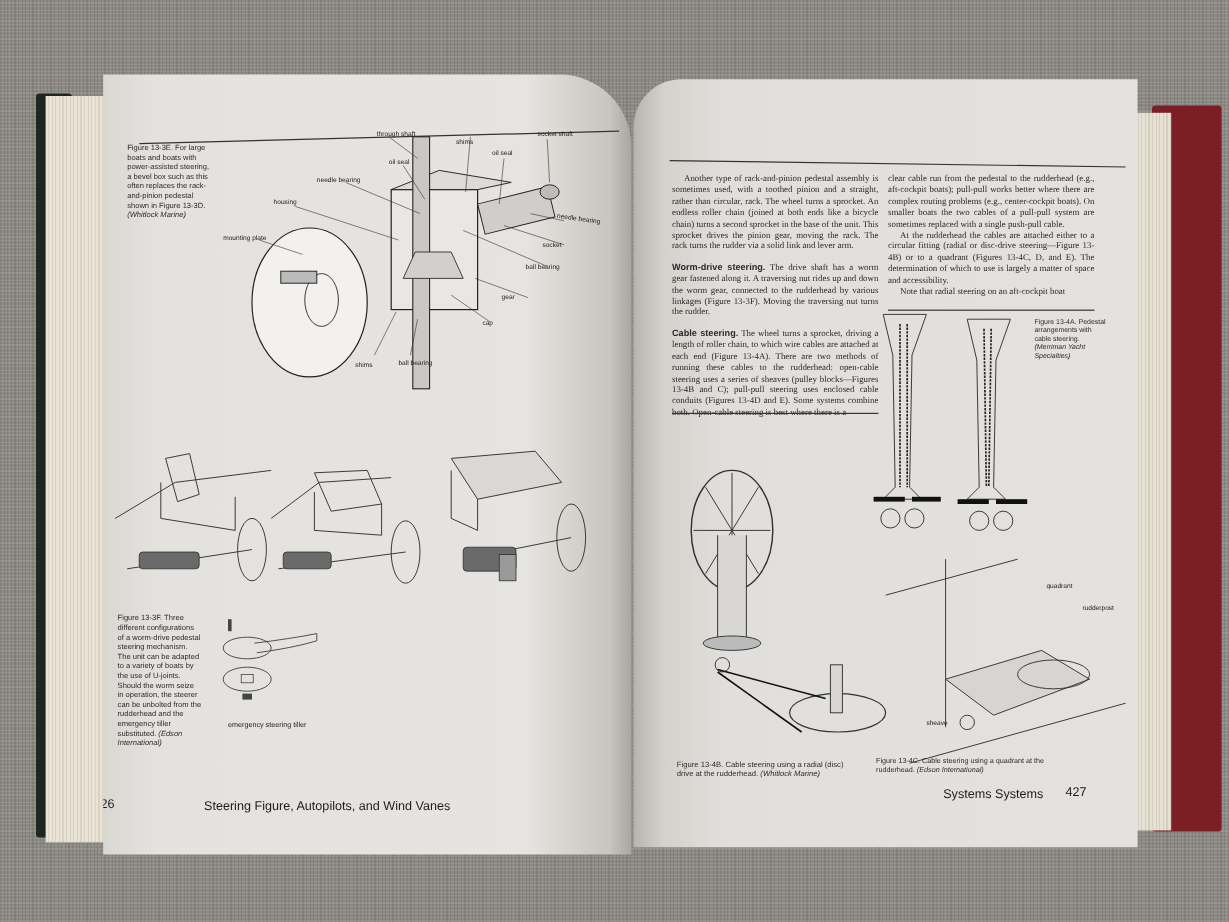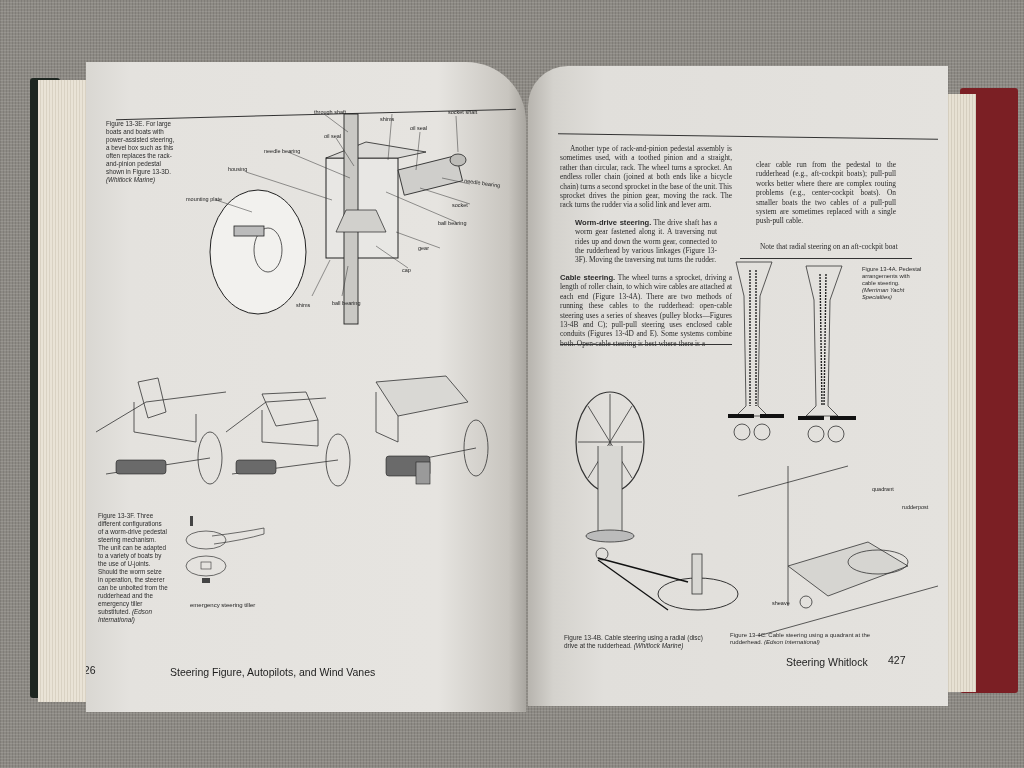--- a/index.html
+++ b/index.html
@@ -134,28 +134,29 @@
 
   <span class="footer" style="left:-8px;top:602px;">426</span>
   <span class="footer" style="left:84px;top:604px;">Steering Figure, Autopilots, and Wind Vanes</span>
 </div>
 
 <div class="page page-right">
   <div class="rule" style="left:30px;top:70px;width:380px;transform:rotate(0.8deg);"></div>
 
   <div class="body-text" style="left:32px;top:78px;width:172px;">
     <p style="margin:0;text-indent:10px;">Another type of rack-and-pinion pedestal assembly is sometimes used, with a toothed pinion and a straight, rather than circular, rack. The wheel turns a sprocket. An endless roller chain (joined at both ends like a bicycle chain) turns a second sprocket in the base of the unit. This sprocket drives the pinion gear, moving the rack. The rack turns the rudder via a solid link and lever arm.</p>
-    <p style="margin:8px 15px 0;"><b>Worm-drive steering.</b> <span>The drive shaft has a worm gear fastened along it. A traversing nut rides up and down the worm gear, connected to the rudderhead by various linkages (Figure 13-3F). Moving the traversing nut turns the rudder.</span></p>
+    <p style="margin:8px 0 0;"><b>Worm-drive steering.</b> <span>The drive shaft has a worm gear fastened along it. A traversing nut rides up and down the worm gear, connected to the rudderhead by various linkages (Figure 13-3F). Moving the traversing nut turns the rudder.</span></p>
     <p style="margin:8px 0 0;"><b>Cable steering.</b> <span>The wheel turns a sprocket, driving a length of roller chain, to which wire cables are attached at each end (Figure 13-4A). There are two methods of running these cables to the rudderhead: open-cable steering uses a series of sheaves (pulley blocks—Figures 13-4B and C); pull-pull steering uses enclosed cable conduits (Figures 13-4D and E). Some systems combine both. Open-cable steering is best where there is a</span></p>
   </div>
   <div class="rule" style="left:32px;top:278px;width:172px;"></div>
 
   <div class="body-text" style="left:212px;top:78px;width:172px;">
-    <p style="margin:16px;">clear cable run from the pedestal to the rudderhead (e.g., aft-cockpit boats); pull-pull works better where there are complex routing problems (e.g., center-cockpit boats). On smaller boats the two cables of a pull-pull system are sometimes replaced with a single push-pull cable.</p>
-    <p style="margin:10px;text-indent:10px;">Note that radial steering on an aft-cockpit boat</p>
+    <p style="margin:0;">clear cable run from the pedestal to the rudderhead (e.g., aft-cockpit boats); pull-pull works better where there are complex routing problems (e.g., center-cockpit boats). On smaller boats the two cables of a pull-pull system are sometimes replaced with a single push-pull cable.</p>
+    <p style="margin:0;text-indent:10px;">At the rudderhead the cables are attached either to a circular fitting (radial or disc-drive steering—Figure 13-4B) or to a quadrant (Figures 13-4C, D, and E). The determination of which to use is largely a matter of space and accessibility.</p>
+    <p style="margin:0;text-indent:10px;">Note that radial steering on an aft-cockpit boat</p>
   </div>
   <div class="rule" style="left:212px;top:192px;width:172px;"></div>
 
   <svg width="140" height="200" style="left:196px;top:190px;">
     <g fill="none" stroke="#333" stroke-width="0.8">
       <path d="M12 6 L48 6 L36 40 L34 150 L44 160 L12 160 L22 150 L20 40 Z"></path>
       <path d="M82 10 L118 10 L106 44 L104 150 L114 160 L82 160 L92 150 L90 44 Z"></path>
     </g>
     <g stroke="#222" stroke-width="1.4" stroke-dasharray="2 1">
       <line x1="26" y1="14" x2="26" y2="150"></line>
@@ -218,15 +219,15 @@
   </svg>
   <span class="lbl" style="left:344px;top:420px;">quadrant</span>
   <span class="lbl" style="left:374px;top:438px;">rudderpost</span>
   <span class="lbl" style="left:244px;top:534px;">sheave</span>
   <div class="cap" style="left:202px;top:566px;width:150px;font-size:6px;line-height:7px;">
     <span>Figure 13-4C.</span>
     <span>Cable steering using a quadrant at the rudderhead.</span>
     <i>(Edson International)</i>
   </div>
 
-  <span class="footer" style="left:258px;top:590px;">Steering Whitlock</span>
+  <span class="footer" style="left:258px;top:590px;">Systems Systems</span>
   <span class="footer" style="left:360px;top:588px;">427</span>
 </div>
 
 </body></html>

